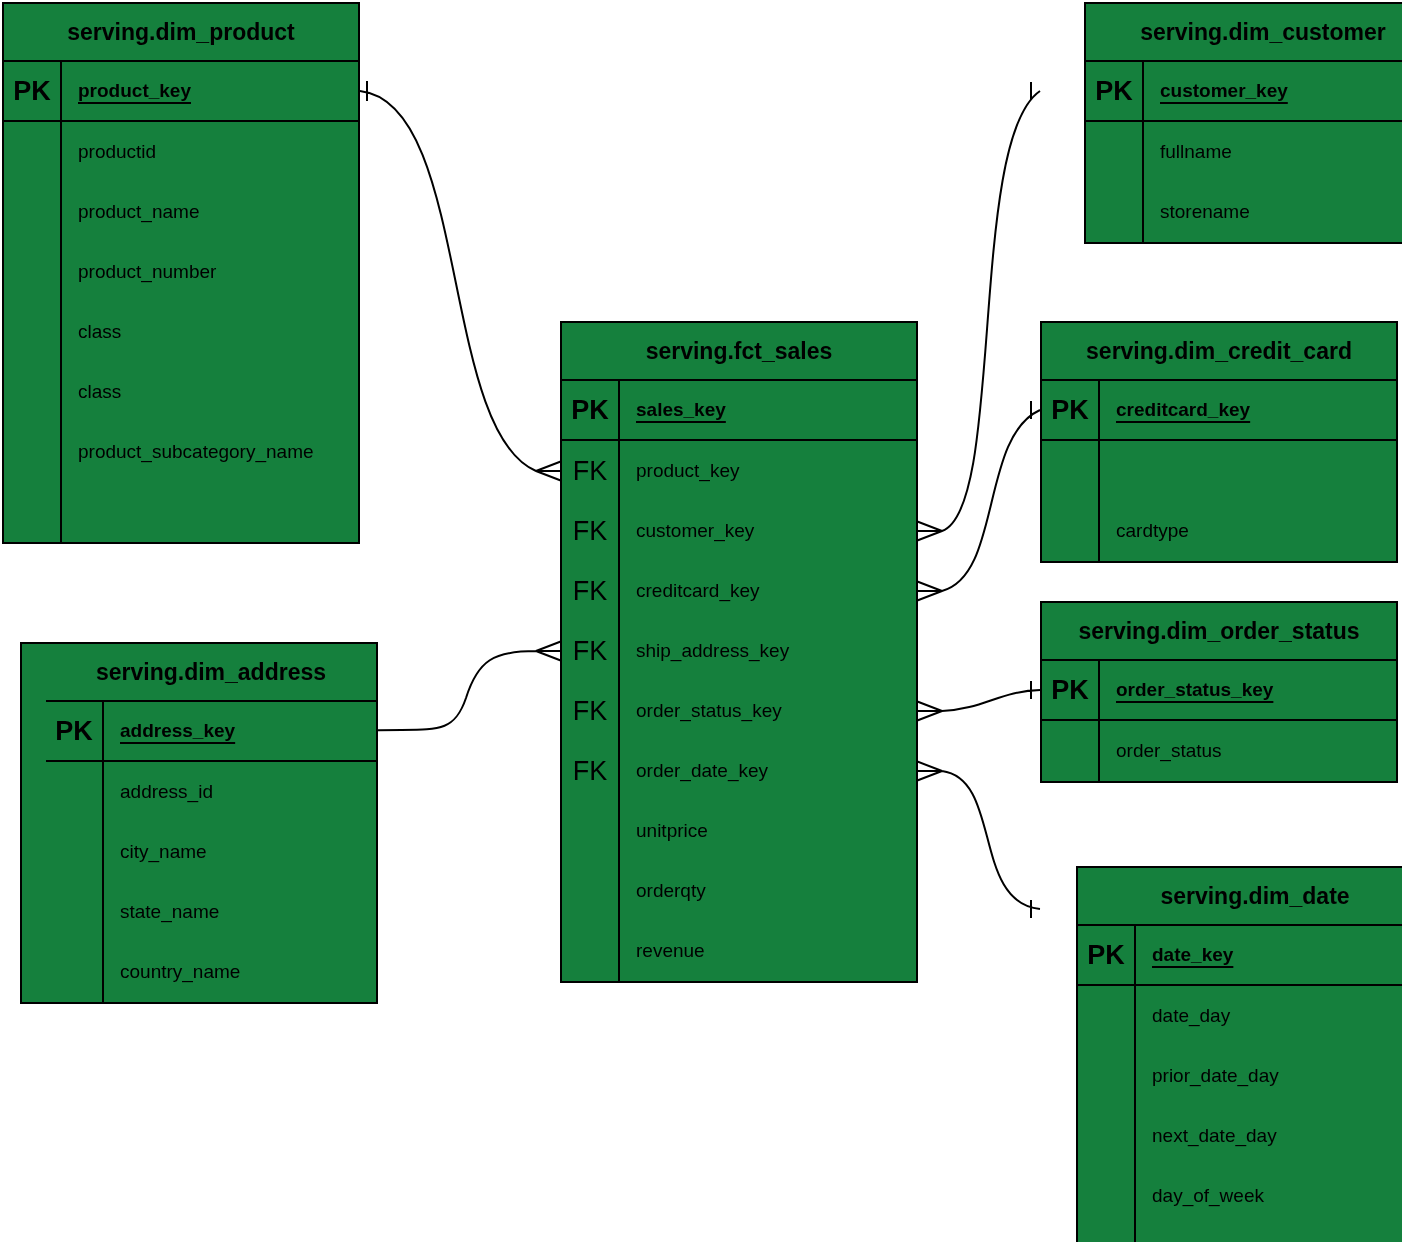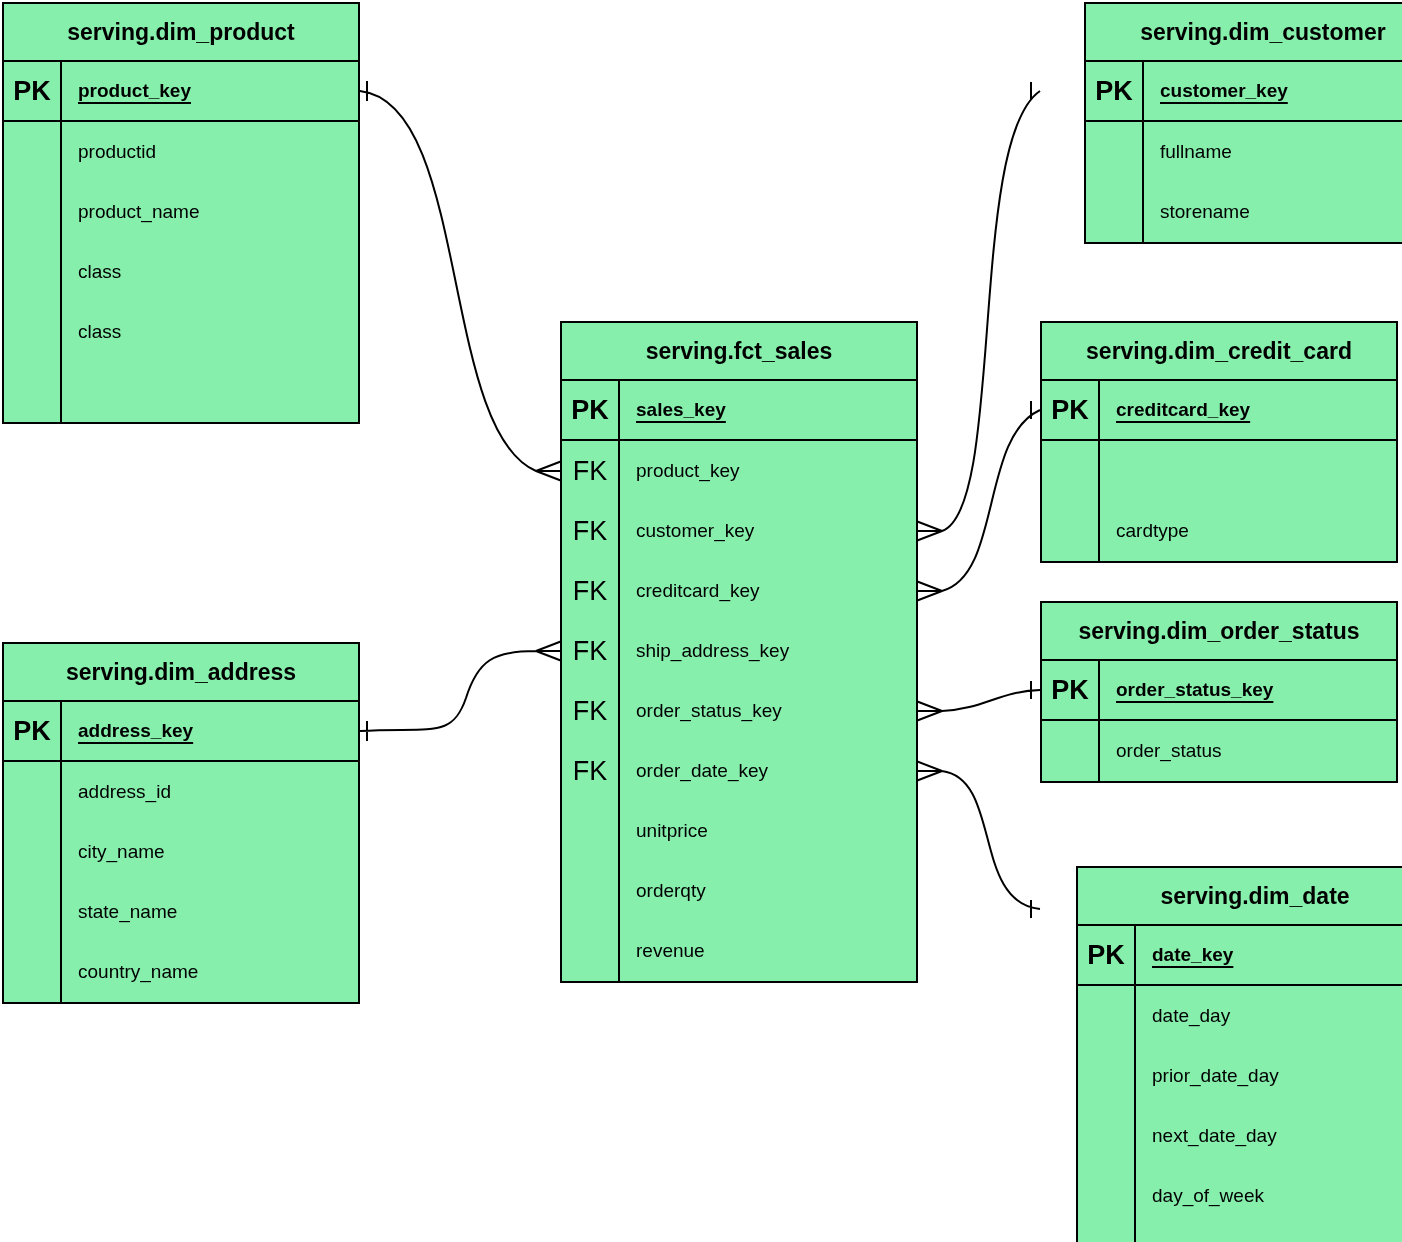--- a/index.html
+++ b/index.html
@@ -3,21 +3,21 @@
 <meta charset="utf-8">
 <style>
   html,body{margin:0;padding:0;}
   body{
     width:1402px;height:1242px;position:relative;background:#ffffff;
     font-family:"Liberation Sans",sans-serif;color:#000;overflow:hidden;
   }
   #wires{position:absolute;left:0;top:0;z-index:0;}
   #wires path{fill:none;stroke:#000;stroke-width:2;}
   .entity{
-    position:absolute;background:#86efac;border:2px solid #000;
+    position:absolute;background:#15803d;border:2px solid #000;
     width:358px;box-sizing:border-box;z-index:1;
   }
   .etitle{
     height:56px;border-bottom:2px solid #000;
     display:flex;align-items:center;justify-content:center;
     font-weight:bold;font-size:23px;white-space:nowrap;
   }
   .erow{display:flex;align-items:stretch;height:60px;}
   .erow.pkrow{height:58px;border-bottom:2px solid #000;}
   .kcell{
@@ -37,21 +37,21 @@
     text-decoration-thickness:2px;
     text-underline-offset:5px;
   }
   
   .e-product {left:2px;   top:2px;}
   .e-customer{left:1040px;top:2px;margin-left:44px;}
   .e-fct     {left:560px; top:321px;}
   .e-credit  {left:1040px;top:321px;}
   .e-status  {left:1040px;top:601px;}
   .e-date    {left:1076px;top:820px;margin-top:46px;}
-  .e-address {left:2px;   top:642px;}
+  .e-address {left:20px;   top:642px;padding-left:24px;}
 </style>
 </head>
 <body>
 
 <svg id="wires" width="1402" height="1242" viewBox="0 0 1402 1242">
   <path d="M 367 81 L 367 101 M 360 91 C 470 103 440 430 536 471 M 536 471 L 562 461 M 536 471 L 562 471 M 536 471 L 562 481"></path>
   <path d="M 942 531 C 1005 509 968 140 1040 91 M 1031 82 L 1031 100 M 942 531 L 916 521 M 942 531 L 916 531 M 942 531 L 916 541"></path>
   <path d="M 942 591 C 1002 575 980 437 1040 410 M 1031 401 L 1031 419 M 942 591 L 916 581 M 942 591 L 916 591 M 942 591 L 916 601"></path>
   <path d="M 367 721 L 367 741 M 360 731 C 432 727 452 739 466 698 C 478 660 494 651 536 651 M 536 651 L 562 641 M 536 651 L 562 651 M 536 651 L 562 661"></path>
   <path d="M 942 711 C 984 709 1000 691 1040 690 M 1031 681 L 1031 699 M 942 711 L 916 701 M 942 711 L 916 711 M 942 711 L 916 721"></path>
@@ -75,27 +75,39 @@
       </div>
       <div class="erow">
         <span class="kcell"></span>
         <span class="ncell">
           <span>product_​name</span>
         </span>
       </div>
       <div class="erow">
         <span class="kcell"></span>
         <span class="ncell">
+          <span>product_​number</span>
+        </span>
+      </div>
+      <div class="erow">
+        <span class="kcell"></span>
+        <span class="ncell">
           <span>class</span>
         </span>
       </div>
       <div class="erow">
         <span class="kcell"></span>
         <span class="ncell">
           <span>class</span>
+        </span>
+      </div>
+      <div class="erow">
+        <span class="kcell"></span>
+        <span class="ncell">
+          <span>product_​subcategory_​name</span>
         </span>
       </div>
       <div class="erow">
         <span class="kcell"></span>
       </div>
     </div>
 </div>
 
 <div class="entity e-customer">
   <div class="etitle">serving.dim_customer</div>

